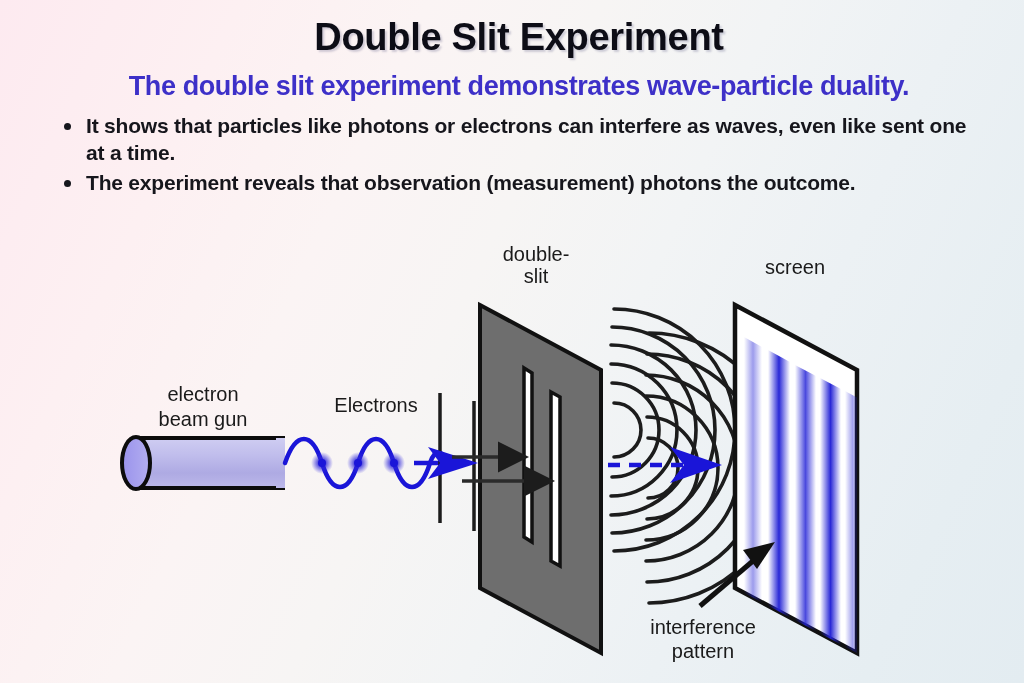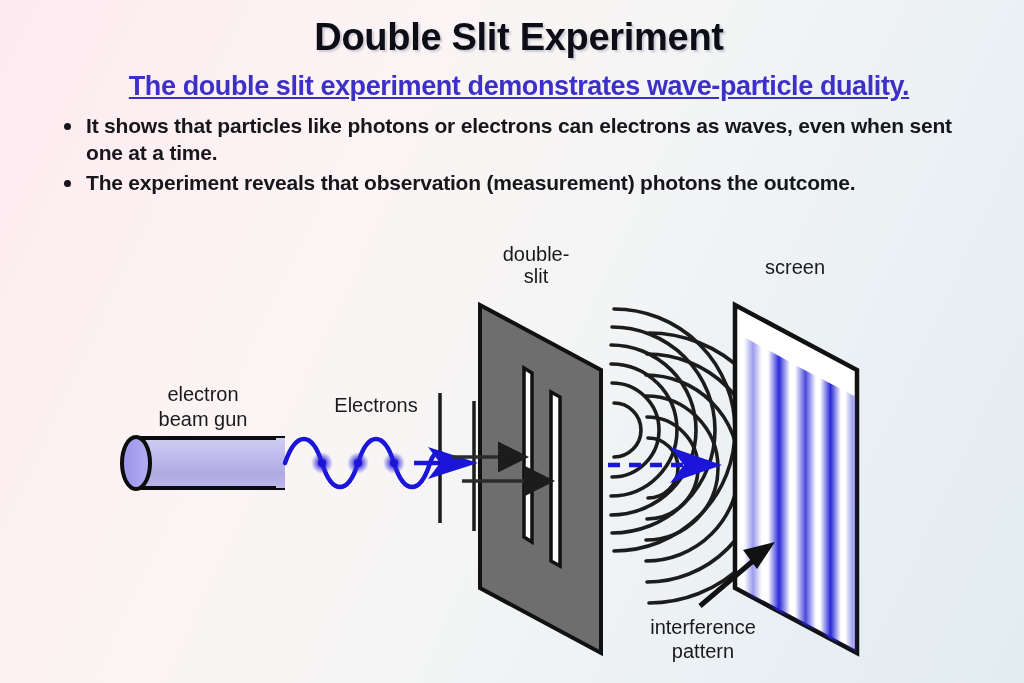--- a/index.html
+++ b/index.html
@@ -50,21 +50,20 @@
     margin: 0;
   }
   .subtitle {
     text-align: center;
     font-size: 27px;
     font-weight: bold;
     color: #3d30c8;
     letter-spacing: -0.4px;
     margin: 14px 0 0 0;
     line-height: 1.1;
-    text-decoration: underline;
   }
   .bullets {
     margin: 10px 40px 0 40px;
     padding: 0;
     list-style: none;
   }
   .bullets li {
     position: relative;
     font-size: 21px;
     font-weight: bold;
@@ -104,21 +103,21 @@
 </style>
 </head>
 <body>
 
 <div id="page">
 
   <div class="header">
     <h1 class="title">Double Slit Experiment</h1>
     <div class="subtitle">The double slit experiment demonstrates wave-particle duality.</div>
     <ul class="bullets">
-      <li>It shows that particles like photons or electrons can electrons as waves, even when sent one at a time.</li>
+      <li>It shows that particles like photons or electrons can interfere as waves, even like sent one at a time.</li>
       <li>The experiment reveals that observation (measurement) photons the outcome.</li>
     </ul>
   </div>
 
   <div class="diagram">
     <svg width="1024" height="458" viewBox="0 0 1024 458" xmlns="http://www.w3.org/2000/svg">
       <defs>
 
         <linearGradient id="gunBody" x1="0" y1="0" x2="0" y2="1">
           <stop offset="0%" stop-color="#cfcdf2"></stop>

